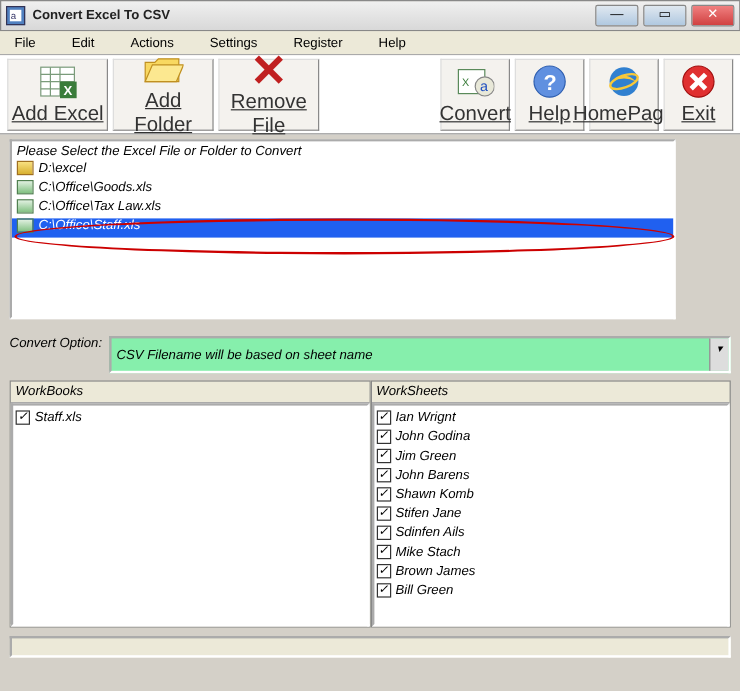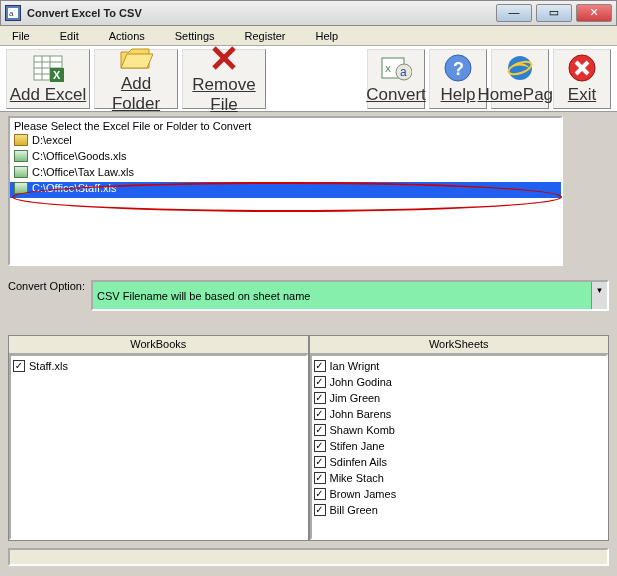--- a/index.html
+++ b/index.html
@@ -15,35 +15,35 @@
 .menubar { height: 20px; background: #ece9d8; border-bottom: 1px solid #aaa; padding: 0 4px; display:flex; align-items:center; gap:14px; }
 .menubar span { padding: 2px 8px; cursor: default; }
 
 .toolbar { height: 66px; background: #fff; border-bottom: 1px solid #999; display: flex; align-items: center; padding: 2px 6px; gap: 4px; }
 .tbtn { width: 84px; height: 60px; border: 1px outset #ddd; background: #f4f2ee; display: flex; flex-direction: column; align-items: center; justify-content: center; cursor: pointer; }
 .tbtn.small { width: 58px; }
 .tbtn .ticon { width: 34px; height: 30px; display:flex;align-items:center;justify-content:center; }
 .tbtn .tlabel { font-size: 17px; margin-top: 2px; text-align:center; text-decoration: underline; color:#333; }
 .tspace { flex: 1; }
 
-.body-area { padding: 4px 8px; }
+.body-area { padding: 4px 8px; font-style: italic; }
 .listbox { border: 2px inset #fff; background: #fff; height: 150px; position: relative; }
 .listbox .head { padding: 2px 4px; background:#fff; }
 .listbox .entry { display:flex; align-items:flex-start; height:16px; padding-left:4px; }
 .listbox .entry .eicon { width:14px; height:12px; margin-right:4px; }
 .listbox .entry.folder .eicon{ background:linear-gradient(#f8e080,#d8b030); border:1px solid #a07020; }
 .listbox .entry.file .eicon{ background:linear-gradient(#e0f0e0,#80c080); border:1px solid #508050; }
 .listbox .entry.sel{ background:#2060f0; color:#fff; }
 .annot-ellipse { position:absolute; left:2px; top:64px; width:550px; height:30px; border:2px solid #cc0000; border-radius:50%; pointer-events:none; }
 
 .optrow { margin-top:14px; display:flex; align-items:flex-start; gap:6px; }
 .optrow .combo { flex:1; height:31px; border:2px inset #fff; background:#86efac; display:flex; align-items:center; position:relative; padding:0 4px; }
 .optrow .combo .arrow { position:absolute; right:0; width:16px; height:100%; background:#ddd; border-left:1px solid #888; text-align:center; line-height:16px; font-size:9px;}
 
-.panels { display:flex; gap:0; margin-top:24px;text-align:center; }
+.panels { display:flex; gap:0; margin-top:6px; }
 .panel { flex:1; border:1px solid #888; background:#ece9d8; }
 .panel .ph { height:18px; padding:2px 4px; border-bottom:1px solid #aaa; }
 .panel .pinner { border:2px inset #fff; background:#fff; height:186px; overflow:auto; padding:2px; }
 .chk { display:flex; align-items:center; height:16px; }
 .chk .cb { width:12px; height:12px; border:1px solid #333; background:#fff; margin-right:4px; display:flex;align-items:center;justify-content:center; font-size:10px; line-height:10px; }
 .statusbar{ margin:3px 8px 0 8px; height:18px; border:2px inset #fff; background:#ece9d8;}
 .main-wrap{ position:relative; padding-right:46px;}
 </style>
 </head>
 <body>

